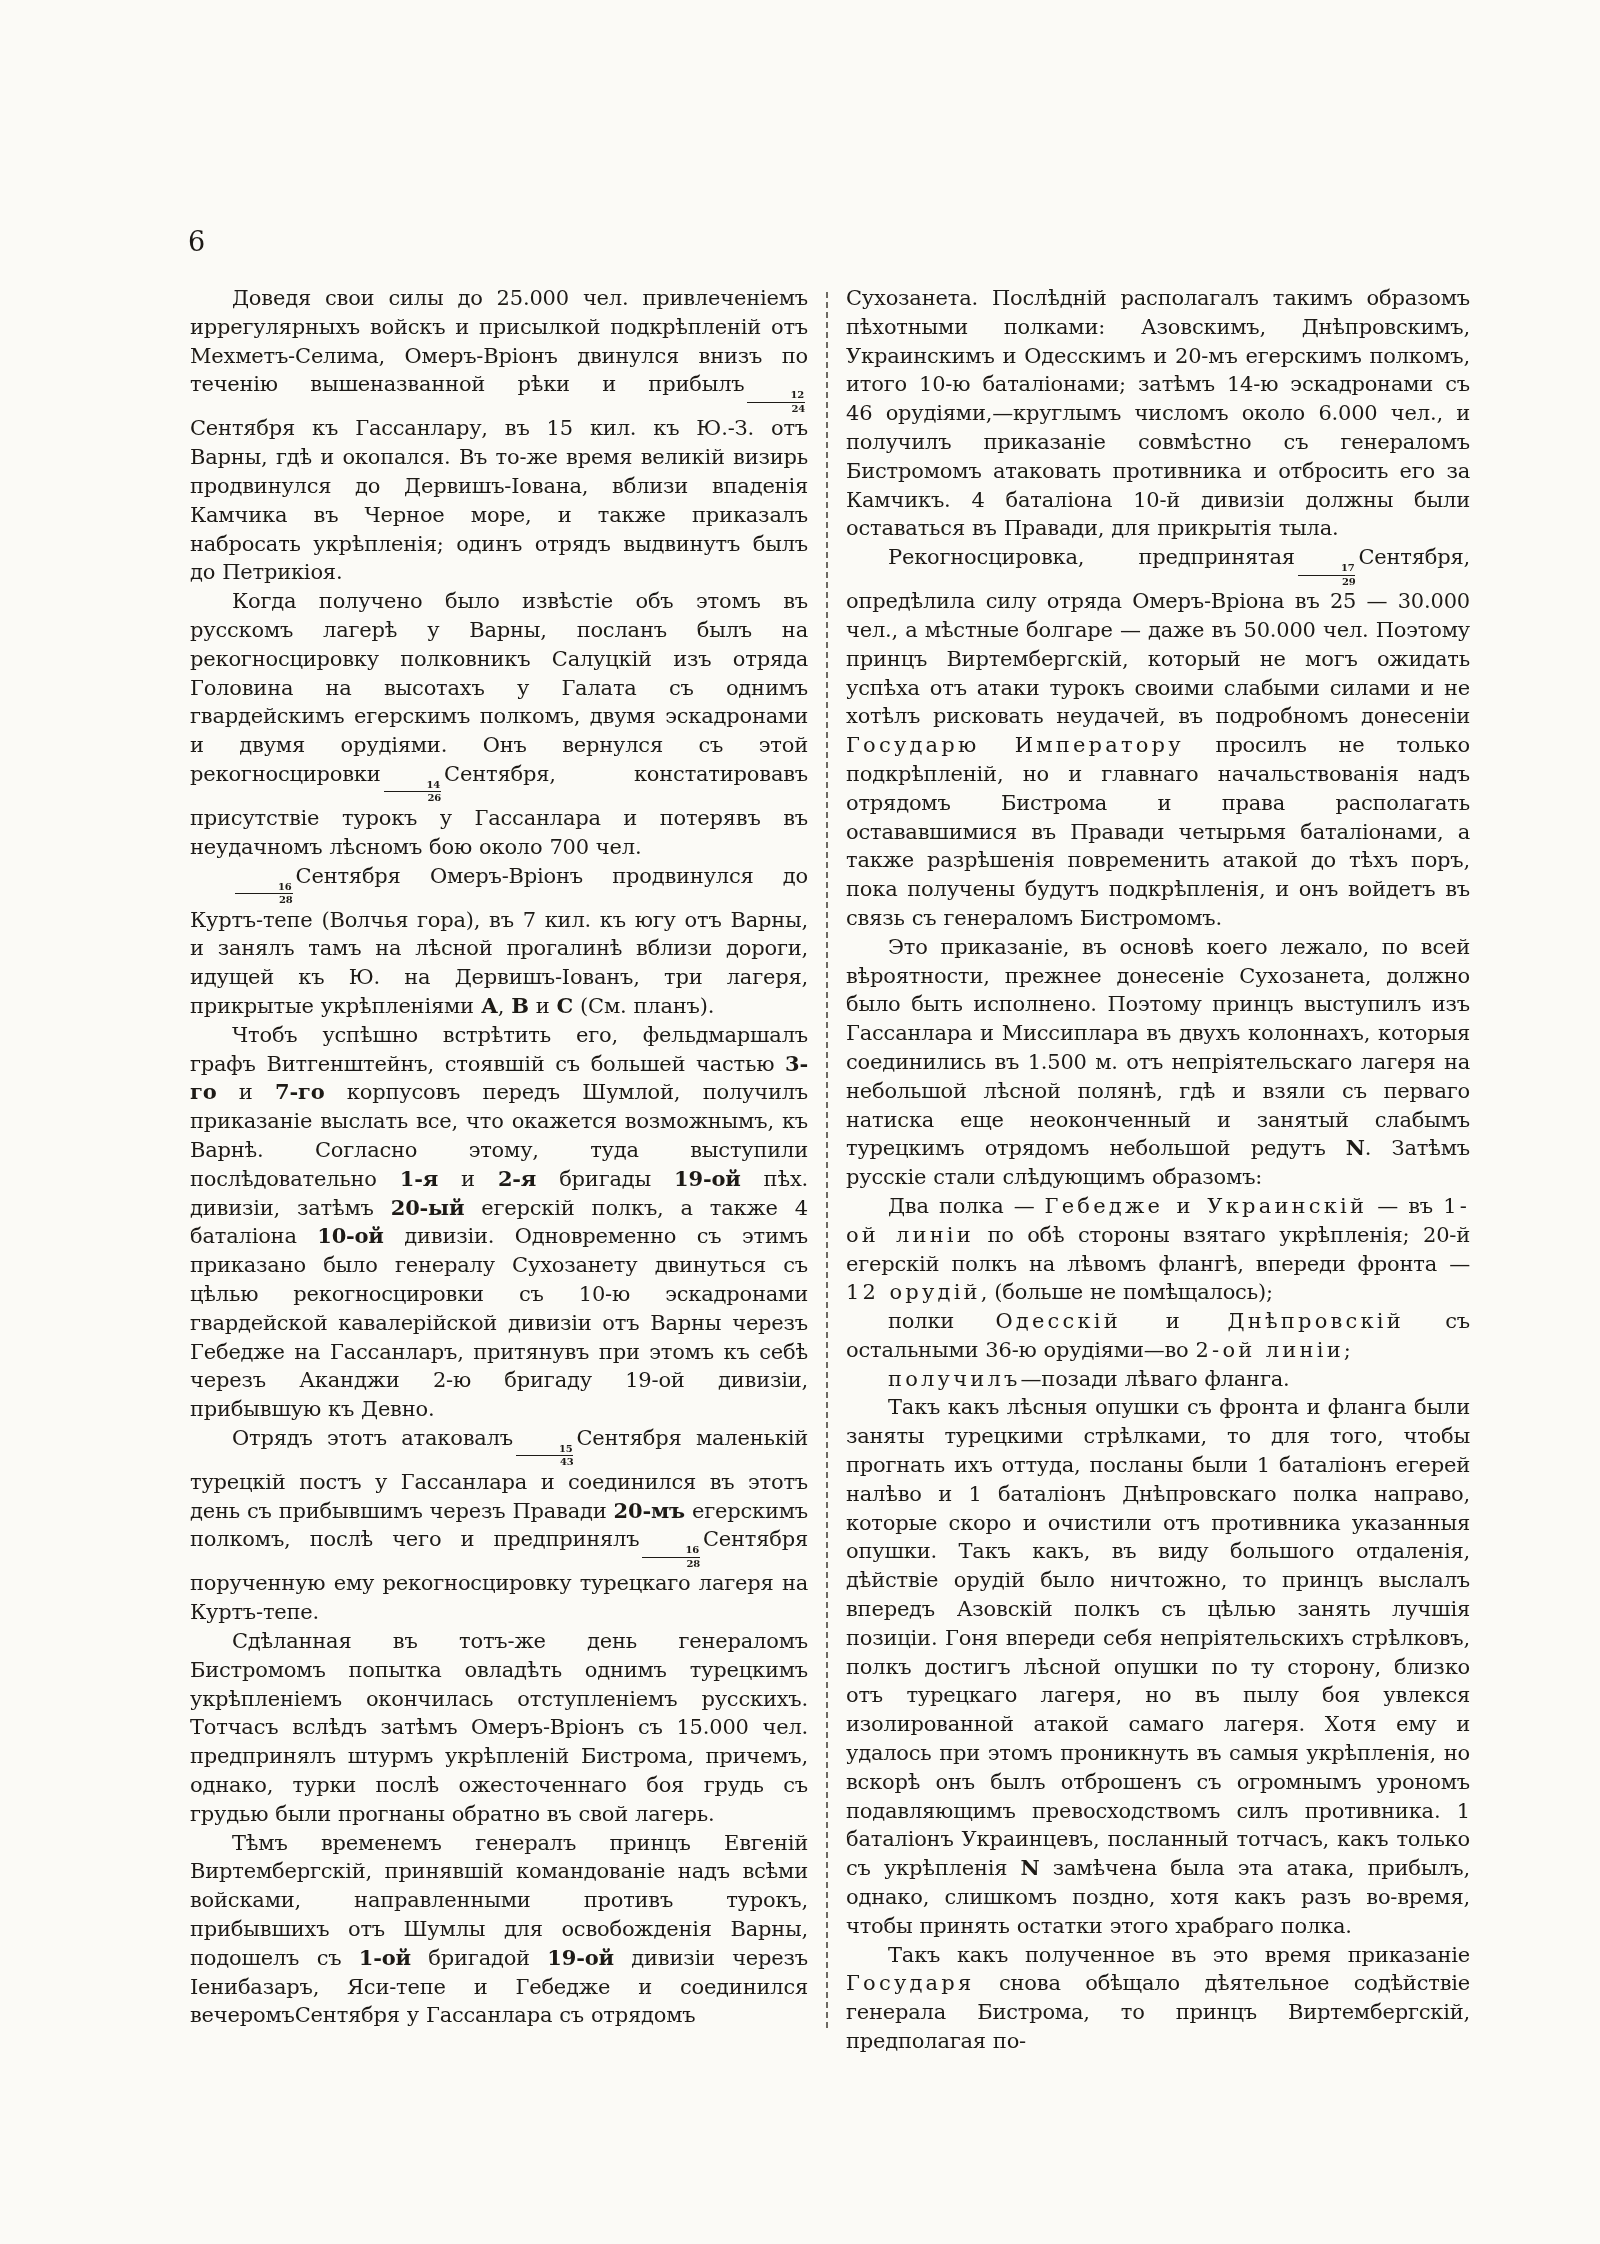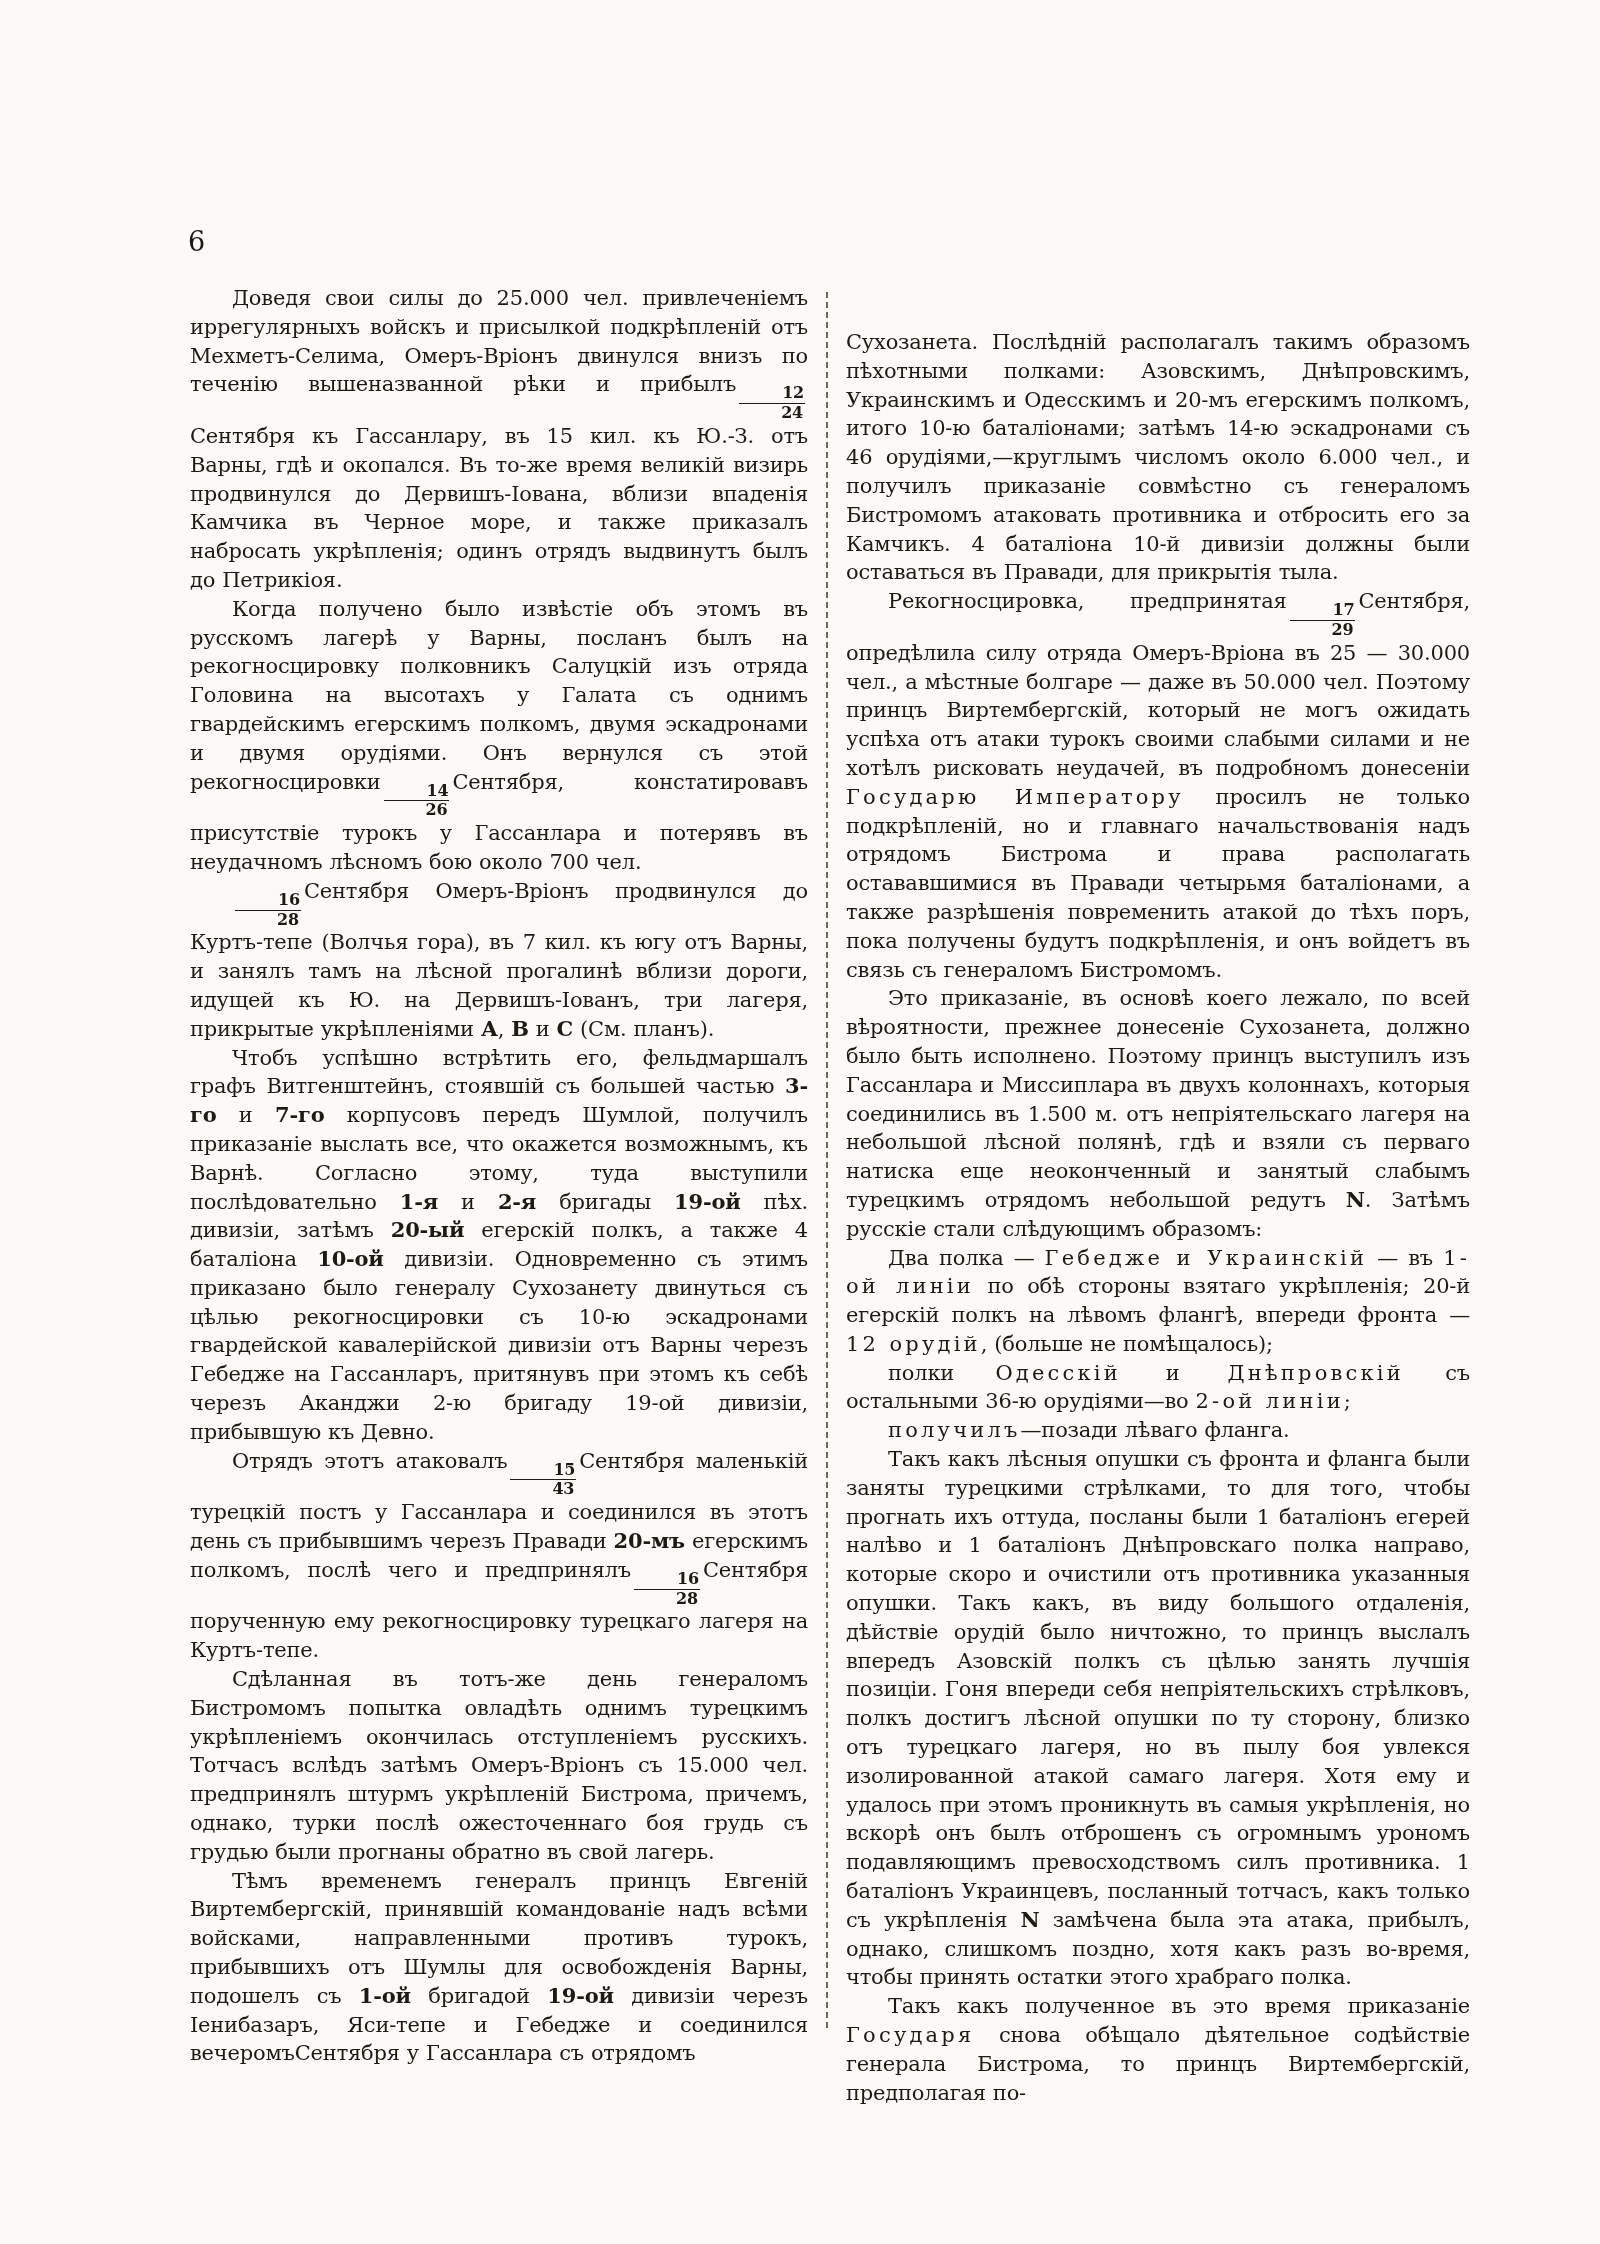--- a/index.html
+++ b/index.html
@@ -26,40 +26,40 @@
   .col {
     position: absolute;
     top: 284px;
     text-align: justify;
     font-size: 21px;
     line-height: 28.8px;
     letter-spacing: -0.2px;
     word-spacing: 0.5px;
   }
   .col-left  { left: 190px; width: 618px; }
-  .col-right { left: 846px; width: 624px; margin-top: 44px; }
+  .col-right { left: 846px; width: 624px; }
   .divider {
     position: absolute;
     left: 826px;
     top: 292px;
     height: 1736px;
     width: 0;
     border-left: 2px dashed rgba(62, 56, 48, 0.75);
   }
   .para { margin: 0; }
   .para.indent { text-indent: 42px; }
   .bold-num { font-weight: bold; }
   .spaced { letter-spacing: 3.2px; }
   .frac {
     display: inline-flex;
     flex-direction: column;
     vertical-align: -7px;
-    font-size: 16px;
+    font-size: 10px;
     line-height: 1.05;
-    text-align: left;
+    text-align: right;
     font-weight: bold;
     margin: 0 3px;
   }
   .frac .ft {
     display: block;
     border-bottom: 1.4px solid currentColor;
     padding: 0 1px 1px 1px;
   }
   .frac .fb {
     display: block;

